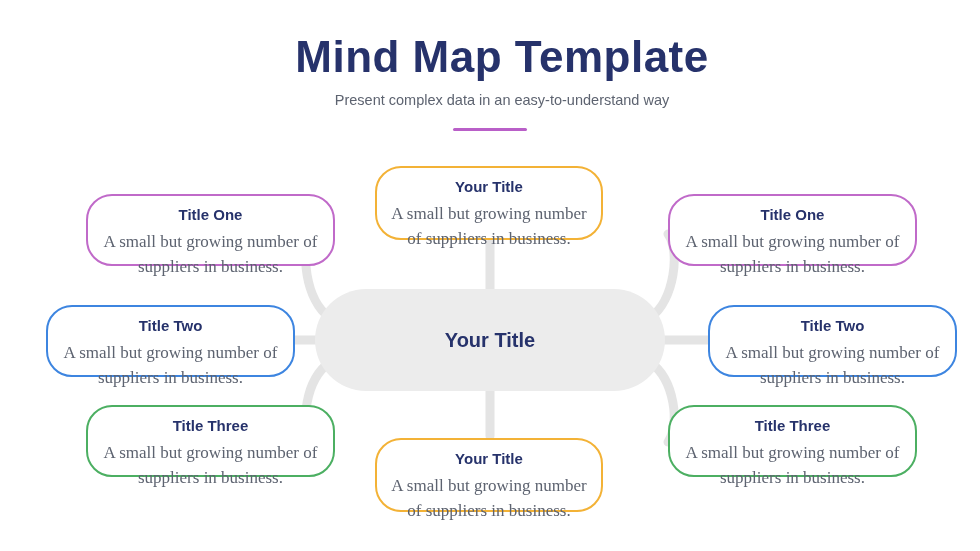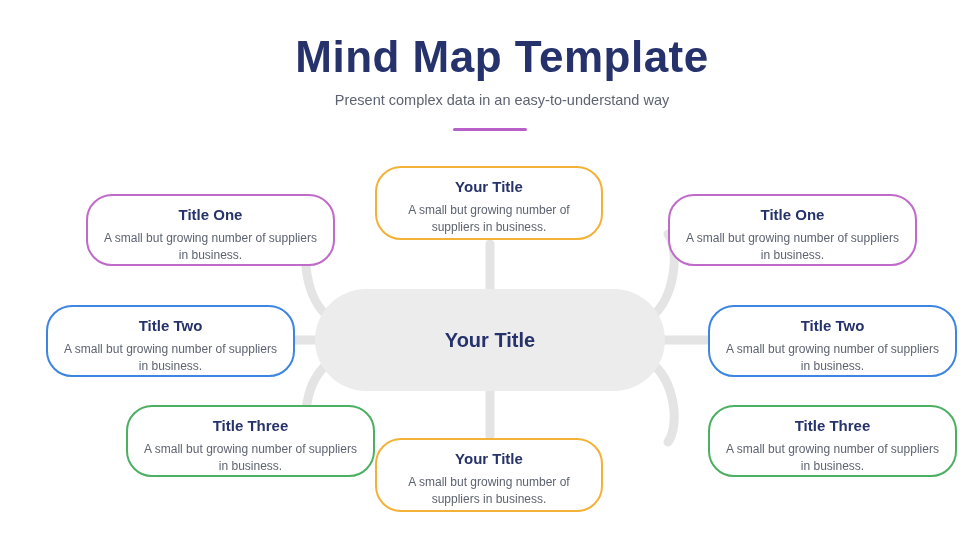--- a/index.html
+++ b/index.html
@@ -98,45 +98,46 @@
     text-align: center;
   }
   .card-title {
     font-size: 15px;
     font-weight: bold;
     color: #26326b;
     margin: 0 0 6px 0;
     line-height: 1.2;
   }
   .card-desc {
-    font-size: 12px;
+    font-size: 17px;
     color: #5d6370;
     line-height: 1.45;
     margin: 0;
+    font-family: Liberation Serif, serif;
   }
 
   
   .card.side  { width: 249px; height: 72px; }
   .card.vert  { width: 228px; height: 74px; }
 
   .c-left-1   { left: 86px;  top: 44px; }
   .c-left-2   { left: 46px;  top: 155px; }
   .c-left-3   { left: 86px;  top: 255px; }
 
   .c-right-1  { left: 668px; top: 44px; }
   .c-right-2  { left: 708px; top: 155px; }
   .c-right-3  { left: 668px; top: 255px; }
 
   .c-top      { left: 375px; top: 16px;  width: 230px; height: 76px; }
   .c-bottom   { left: 375px; top: 288px; width: 230px; height: 76px; }
 
   
   .b-purple { border-color: #c06ac9; }
   .b-blue   { border-color: #3d85e0; }
-  .b-green  { border-color: #4caf62; margin-left: 40px; }
+  .b-green  { border-color: #4caf62; }
   .b-yellow { border-color: #f3b236; }
 </style>
 </head>
 <body>
 
 <div class="slide">
 
   <div class="header">
     <div class="title">Mind Map Template</div>
     <div class="subtitle">Present complex data in an easy-to-understand way</div>

